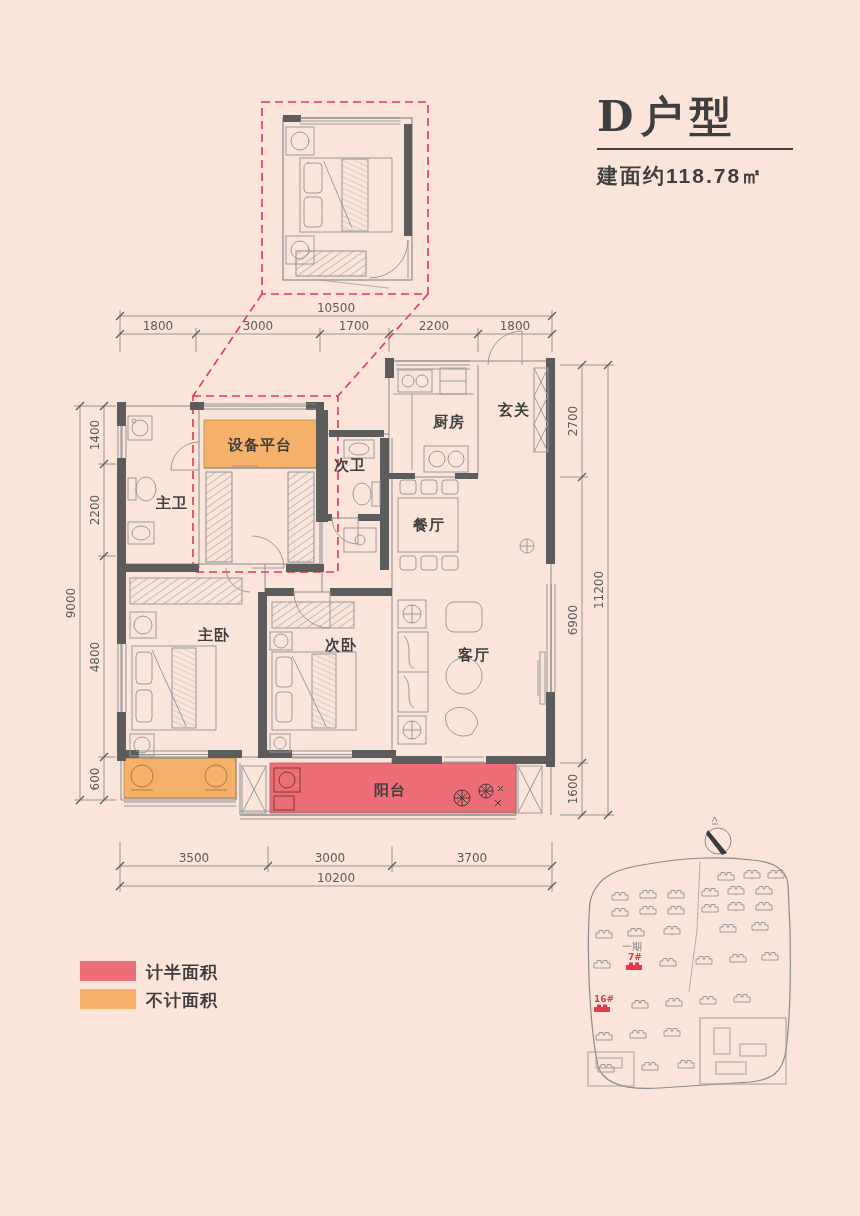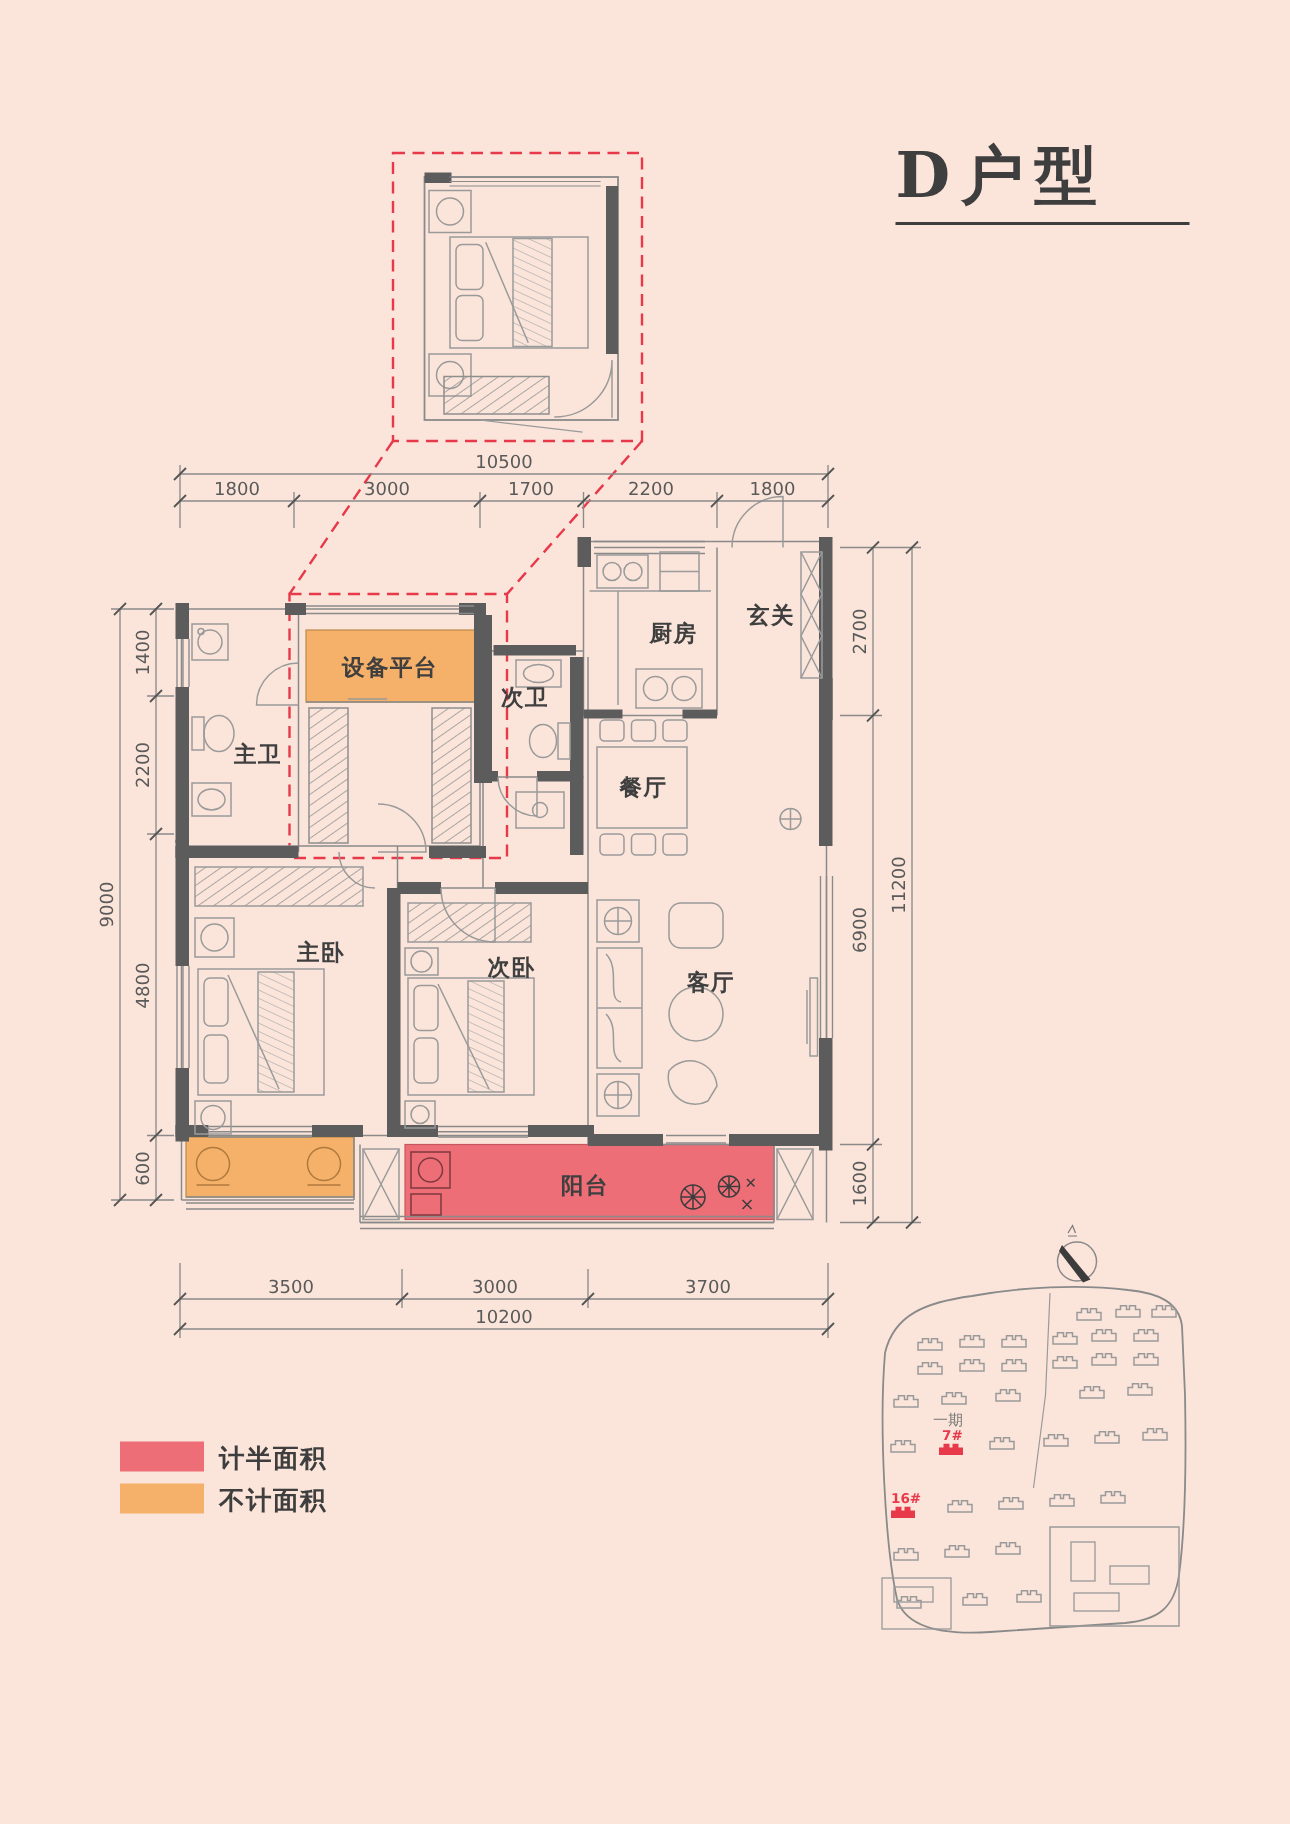--- a/index.html
+++ b/index.html
@@ -24,20 +24,21 @@
   .legend-label{font-size:17px;font-weight:bold;fill:#3e3e3e;letter-spacing:1px;}
 </style>
 </head>
 <body>
 
 <div class="page">
 
   <div class="title-block">
     <h1>D户型</h1>
     <div class="title-rule"></div>
+    <p class="title-area">建面约118.78㎡</p>
   </div>
 
   <svg width="860" height="1216" viewBox="0 0 860 1216" style="position:absolute;left:0;top:0;">
     <defs>
       <pattern id="hatch" width="6" height="6" patternUnits="userSpaceOnUse" patternTransform="rotate(55)">
         <line x1="0" y1="0" x2="0" y2="6" stroke="#8f8f8f" stroke-width="1"></line>
       </pattern>
       <pattern id="hatch2" width="5" height="5" patternUnits="userSpaceOnUse" patternTransform="rotate(115)">
         <line x1="0" y1="0" x2="0" y2="5" stroke="#a5a5a5" stroke-width="0.8"></line>
       </pattern>

